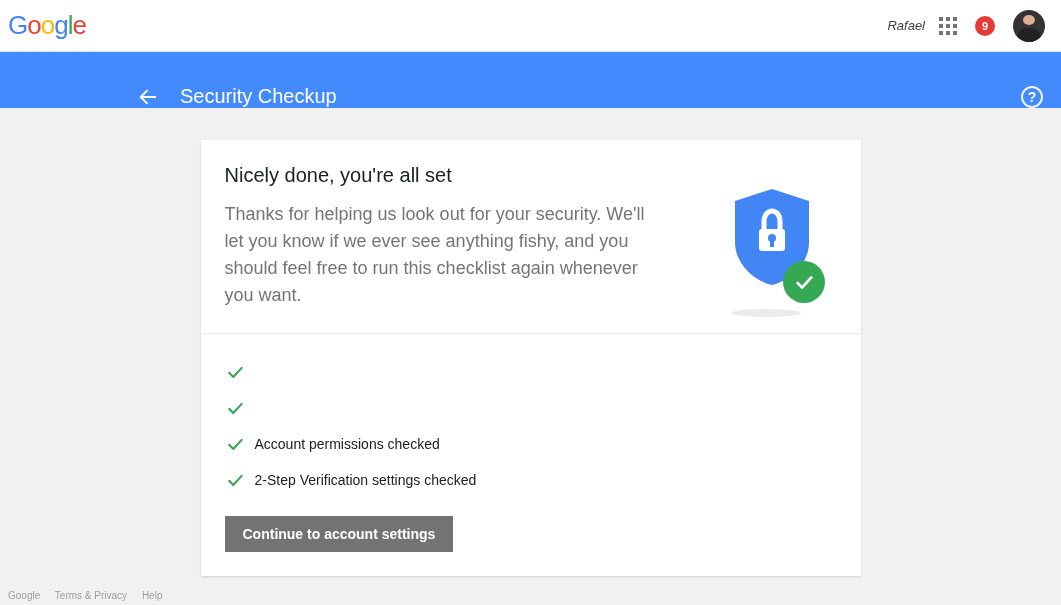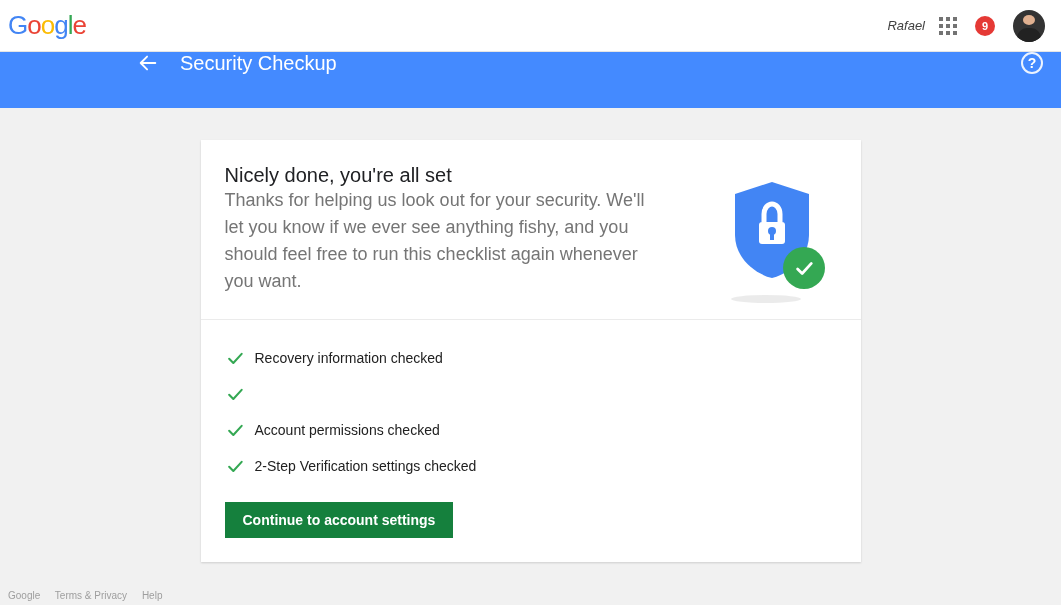--- a/index.html
+++ b/index.html
@@ -96,21 +96,21 @@
       left: 4px;
       right: 4px;
       height: 14px;
       background: #222;
       border-radius: 10px 10px 0 0;
     }
     .blue-bar {
       background: #448AFF;
       height: 56px;
       display: flex;
-      align-items: flex-start;
+      align-items: flex-end;
       padding: 0 18px 0 0;
     }
     .back-arrow {
       width: 56px;
       display: flex;
       align-items: center;
       justify-content: center;
       margin-left: 120px;
     }
     .blue-title {
@@ -150,20 +150,21 @@
       border-bottom: 1px solid #ebebeb;
     }
     .card-top-text {
       flex: 1;
       padding-right: 20px;
     }
     .card-title {
       font-size: 20px;
       color: #202124;
       font-weight: 400;
+      margin-bottom: 14px;
     }
     .card-desc {
       font-size: 18px;
       color: #757575;
       line-height: 1.5;
       max-width: 420px;
     }
     .shield-wrap {
       width: 130px;
       display: flex;
@@ -209,21 +210,21 @@
       font-size: 14px;
       color: #212121;
     }
     .check-icon {
       width: 20px;
       height: 20px;
       margin-right: 10px;
       flex-shrink: 0;
     }
     .primary-btn {
-      background: #15803d;
+      background: #737373;
       color: #fff;
       border: none;
       padding: 10px 18px;
       font-size: 14px;
       font-weight: bold;
       cursor: pointer;
       font-family: inherit;
     }
     .footer {
       position: fixed;
@@ -299,21 +300,20 @@
             </svg>
         </div>
       </div>
     </div>
     <div class="card-bottom">
       <ul class="check-list">
         <li>
           <svg class="check-icon" viewBox="0 0 24 24">
               <path d="M5 13 L10 18 L20 7" stroke="#34A853" stroke-width="2.5" fill="none" stroke-linecap="round" stroke-linejoin="round"></path>
             </svg>
-          <span>Recovery information checked</span>
         </li>
         <li>
           <svg class="check-icon" viewBox="0 0 24 24">
               <path d="M5 13 L10 18 L20 7" stroke="#34A853" stroke-width="2.5" fill="none" stroke-linecap="round" stroke-linejoin="round"></path>
             </svg>
         </li>
         <li>
           <svg class="check-icon" viewBox="0 0 24 24">
               <path d="M5 13 L10 18 L20 7" stroke="#34A853" stroke-width="2.5" fill="none" stroke-linecap="round" stroke-linejoin="round"></path>
             </svg>

